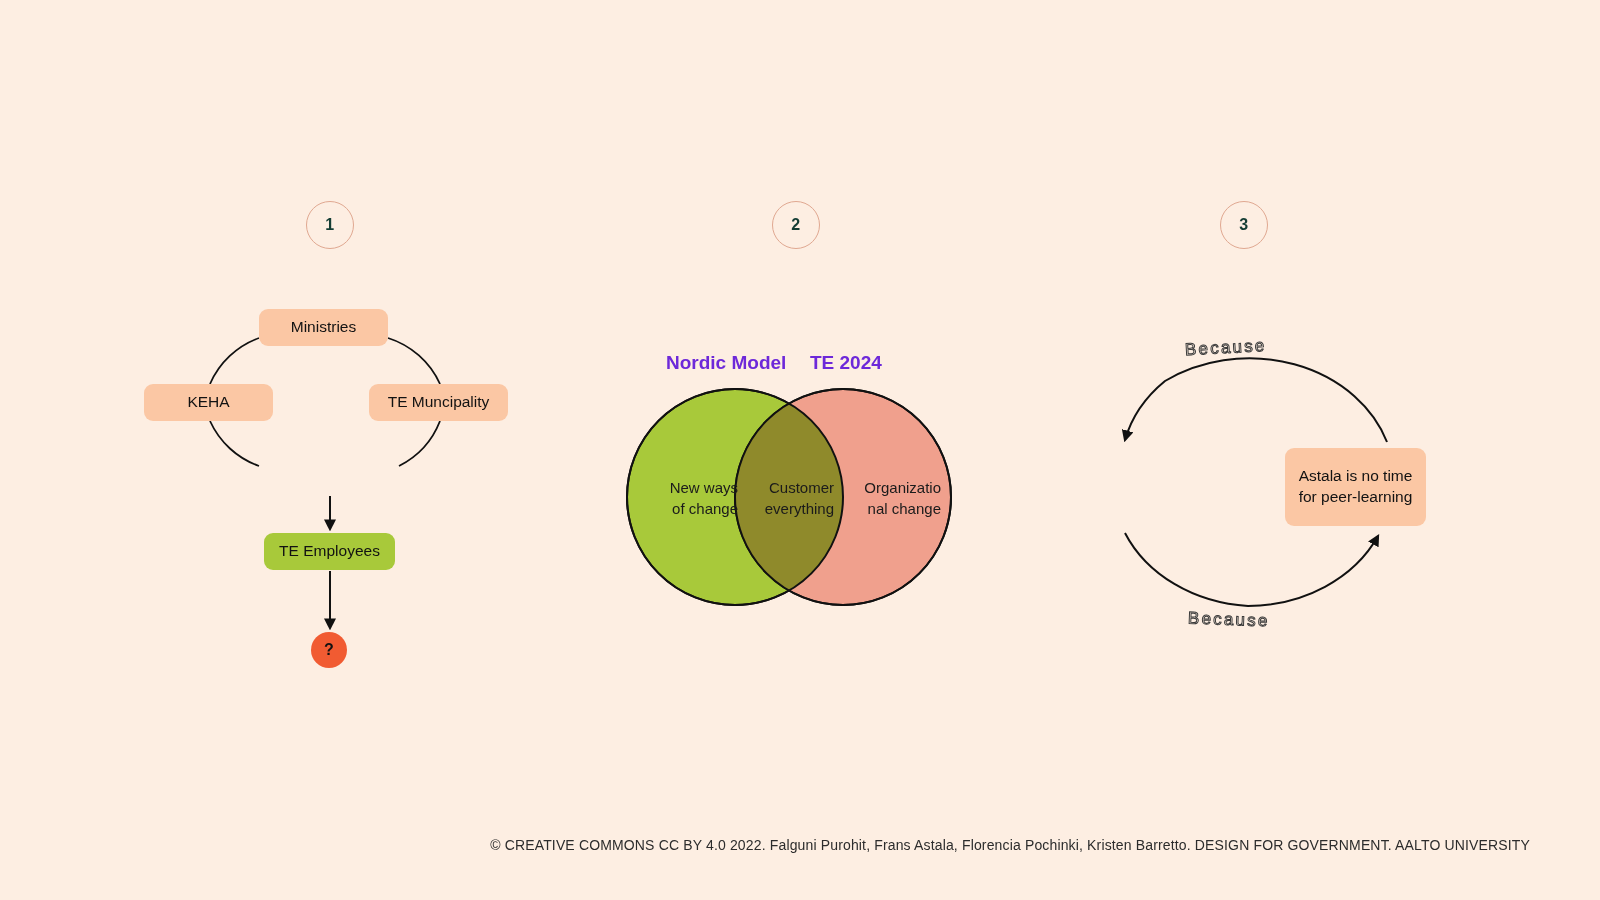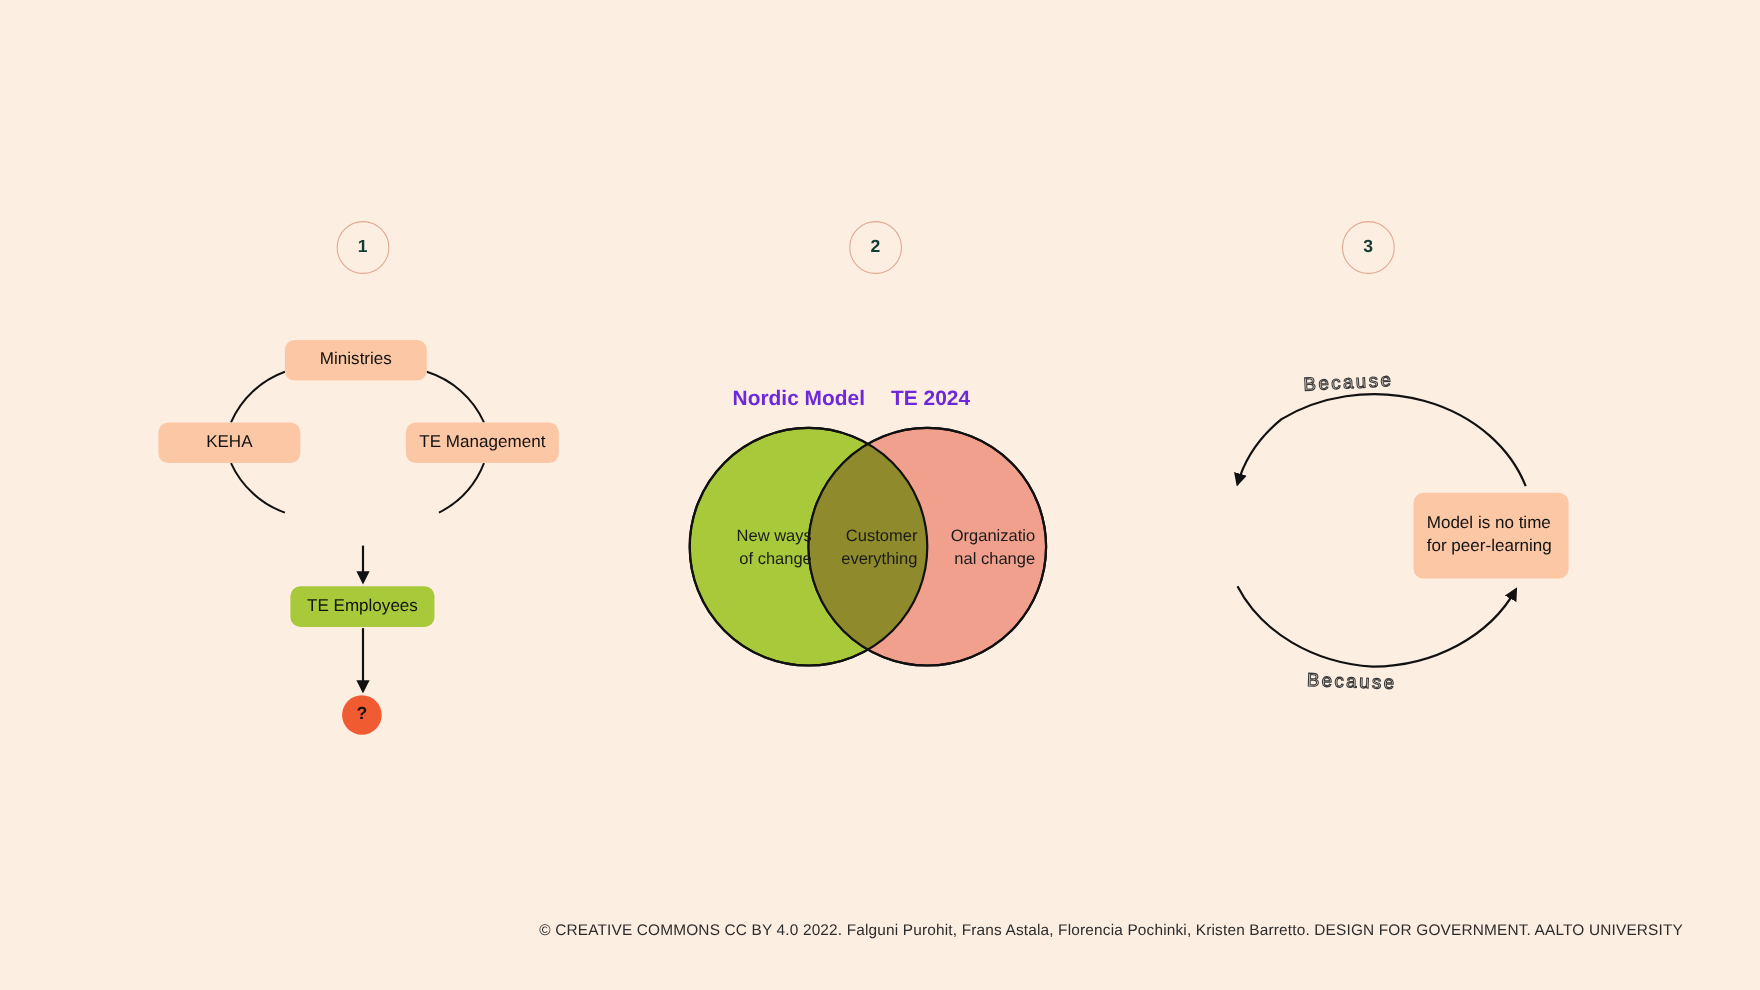--- a/index.html
+++ b/index.html
@@ -42,21 +42,21 @@
   #badge-3 { left: 1220px; top: 201px; }
 
   
   .node {
     position: absolute;
     box-sizing: border-box;
     border-radius: 9px;
     display: flex;
     align-items: center;
     justify-content: center;
-    text-align: left;
+    text-align: center;
     color: #121212;
     font-size: 15.5px;
     line-height: 1.35;
     padding: 6px 12px;
     font-weight: 500;
   }
   .node.peach   { background: #fbc7a4; }
   .node.orange  { background: #f79a6b; }
   .node.green   { background: #a8c93a; }
 
@@ -211,21 +211,21 @@
 
   <div class="node peach" id="p1-ministries">
     <span>Ministries</span>
   </div>
 
   <div class="node peach" id="p1-keha">
     <span>KEHA</span>
   </div>
 
   <div class="node peach" id="p1-te-management">
-    <span>TE Management</span>
+    <span>TE Muncipality</span>
   </div>
 
 
   <div class="node green" id="p1-te-employees">
     <span>TE Employees</span>
   </div>
 
   <div id="p1-question">
     <span>?</span>
   </div>
@@ -243,21 +243,21 @@
     <div>everything</div>
   </div>
 
   <div class="venn-text" id="venn-text-right">
     <div>Organizatio</div>
     <div>nal change</div>
   </div>
 
 
   <div class="node peach" id="p3-right">
-    <span>Model is no time for peer-learning</span>
+    <span>Astala is no time for peer-learning</span>
   </div>
 
   <div class="because-label" id="because-top">Because</div>
   <div class="because-label" id="because-bottom">Because</div>
 
   <div id="footer">© CREATIVE COMMONS CC BY 4.0 2022. Falguni Purohit, Frans Astala, Florencia Pochinki, Kristen Barretto. DESIGN FOR GOVERNMENT. AALTO UNIVERSITY</div>
 
 </div>
 
 </body></html>

